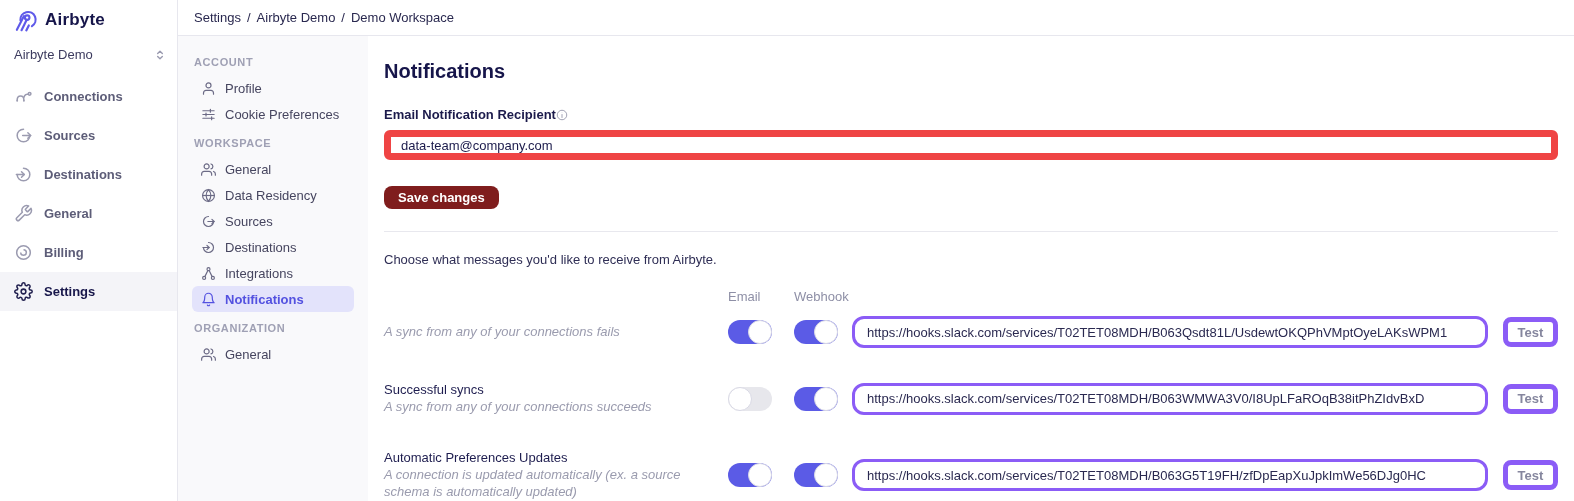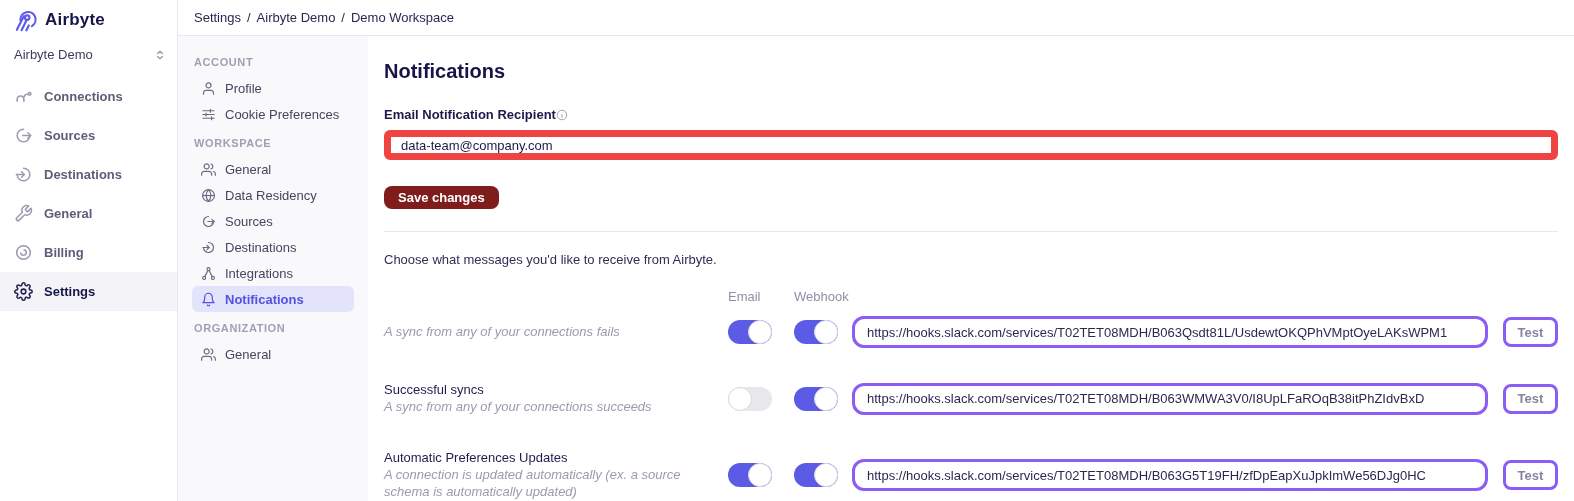--- a/index.html
+++ b/index.html
@@ -95,21 +95,21 @@
   }
   .toggle.on  .knob { right:0; }
   .toggle.off .knob { left:0; }
 
   .url-input {
     height:32px; width:calc(100% - 15px); border:3px solid #8b5cf6; border-radius:12px;
     padding:0 12px; font-size:13px; color:#2a2950; background:#fff; outline:none;
     font-family:"Liberation Sans",sans-serif;
   }
   .test-btn {
-    height:30px; width:55px; background:#fff; border:3px solid #8b5cf6; border-radius:8px;
+    height:30px; width:55px; background:#fff; border:5px solid #8b5cf6; border-radius:8px;
     color:#85869e; font-size:13px; font-weight:bold; cursor:pointer;
     font-family:"Liberation Sans",sans-serif;
   }
   .hidden-defs { position:absolute; width:0; height:0; overflow:hidden; }
 </style>
 </head>
 <body>
 
 <svg class="hidden-defs" aria-hidden="true">
   <defs>

